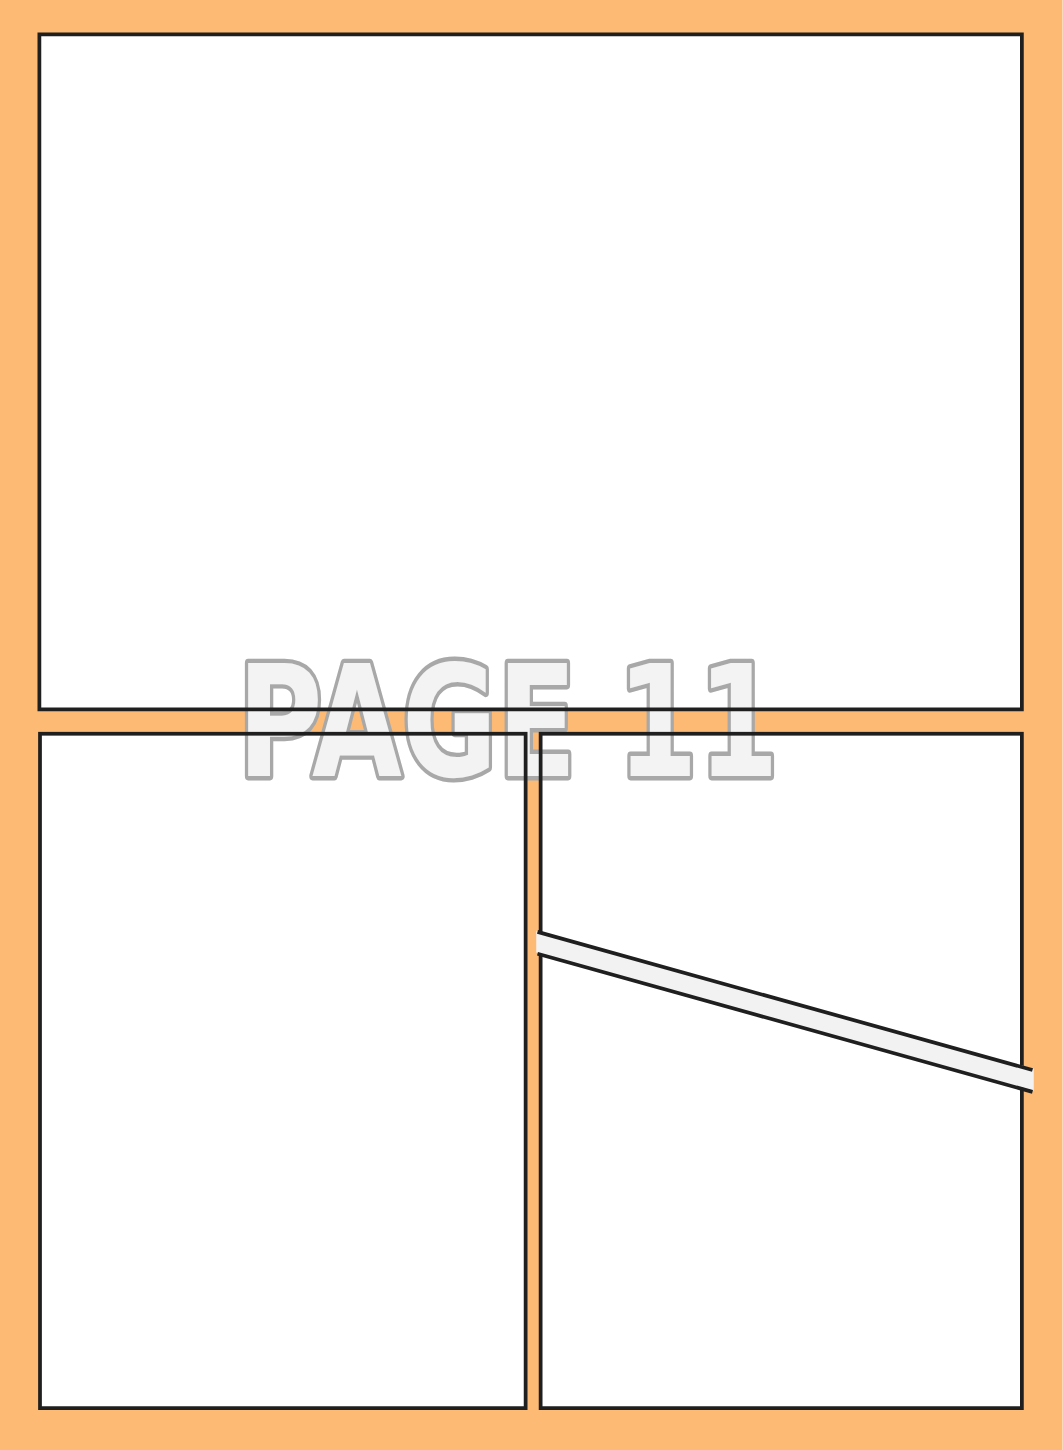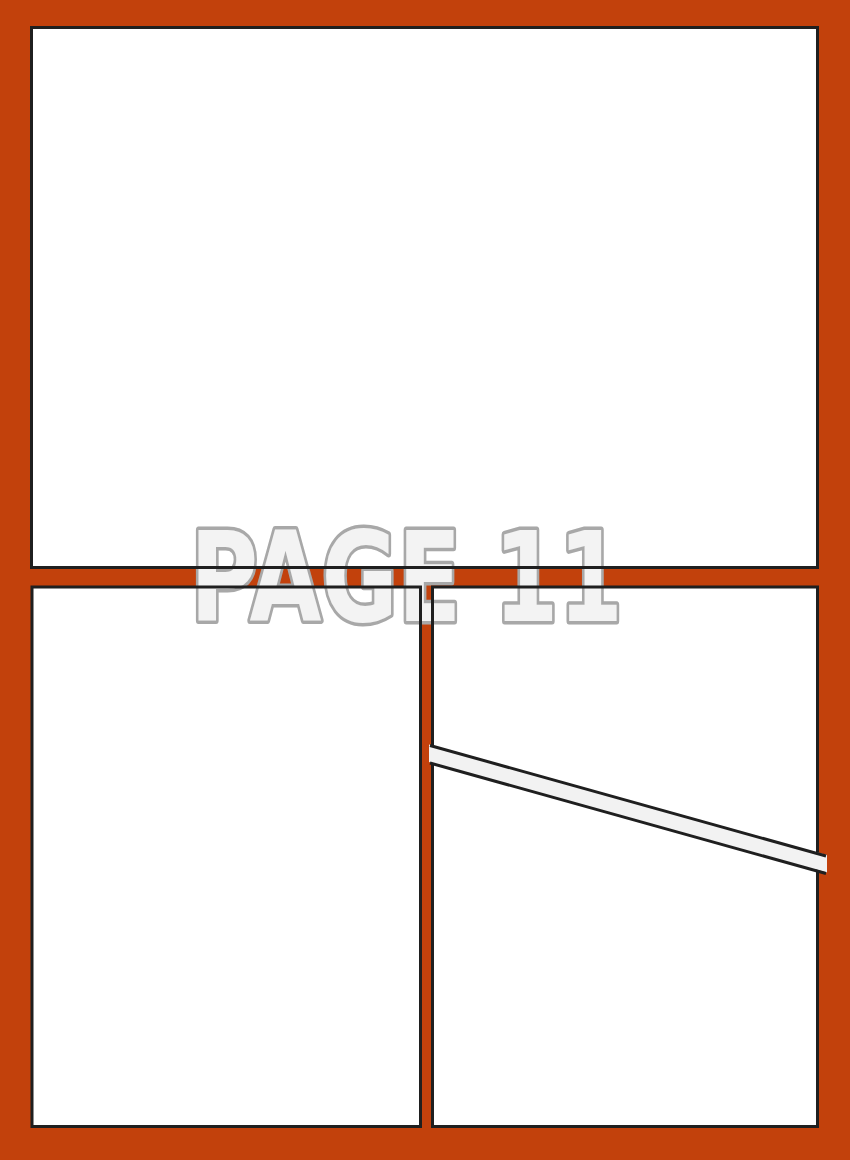--- a/index.html
+++ b/index.html
@@ -4,21 +4,21 @@
 <style>
   html, body {
     margin: 0;
     padding: 0;
     background: #f2f2f2;
   }
   .page {
     position: relative;
     width: 850px;
     height: 1160px;
-    background: #c2410c;
+    background: #fdba74;
     overflow: hidden;
     font-family: "DejaVu Sans", "Liberation Sans", sans-serif;
   }
   .page svg { display: block; }
 
   .panel-fill   { fill: #ffffff; }
   .panel-stroke { fill: none; stroke: #1f1f1f; stroke-width: 3; }
 
   .page-label {
     font-family: "DejaVu Sans", "Liberation Sans", sans-serif;

